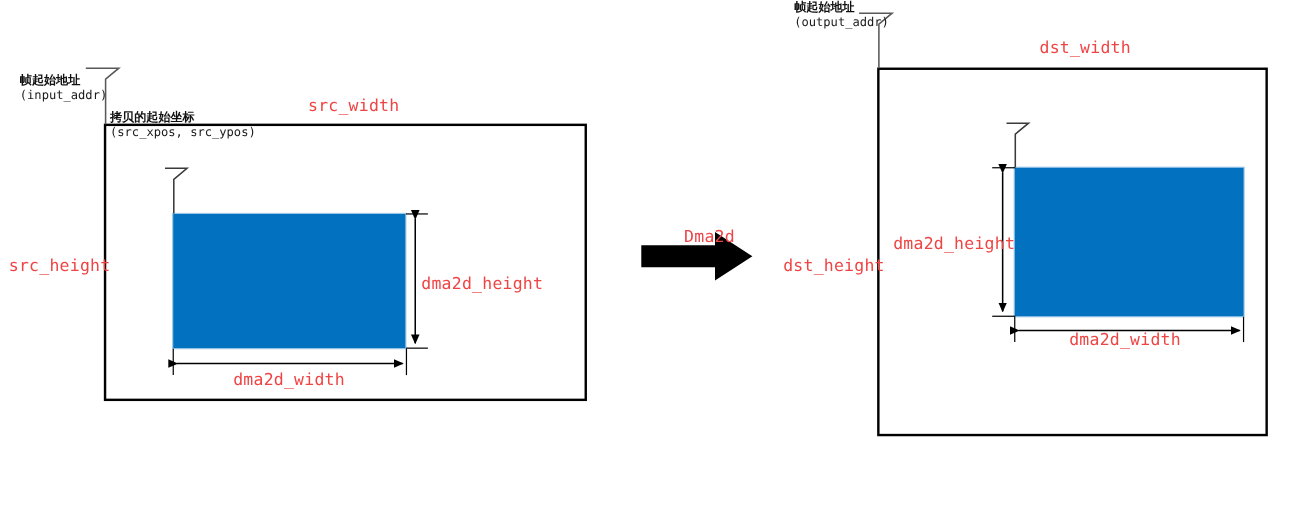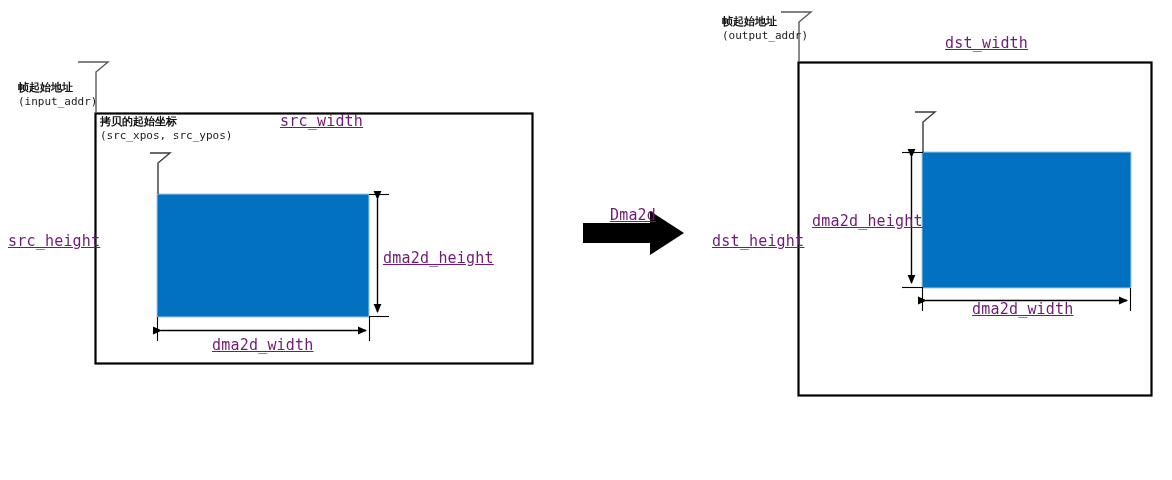--- a/index.html
+++ b/index.html
@@ -14,37 +14,36 @@
   #stage{position:relative;width:1172px;height:480px;}
   #vec{position:absolute;left:0;top:0;width:1172px;height:480px;}
 
   .lbl{position:absolute;white-space:nowrap;}
 
   
   .mono{
     font-family:"DejaVu Sans Mono","Liberation Mono",monospace;
     font-size:15px;
     letter-spacing:0.2px;
-    color:#701a75;
-    text-decoration:underline;
+    color:#ef4444;
   }
   .mono-sm{
     font-family:"DejaVu Sans Mono","Liberation Mono",monospace;
     font-size:11px;
     color:#1a1a1a;
   }
   
   .cjk{
     font-family:"DejaVu Sans","Liberation Sans",sans-serif;
     font-size:11px;
     font-weight:700;
     color:#111;
   }
   .callout{line-height:1.25;text-align:left;}
-  .callout .cjk{display:block;margin-top:15px;}
+  .callout .cjk{display:block;}
   .callout .mono-sm{display:block;}
   .center-both{text-align:center;}
 </style>
 </head>
 <body>
 
 <div id="stage">
 
   <svg id="vec" viewBox="0 0 1172 480">
     <defs>
@@ -114,26 +113,26 @@
   <div class="lbl callout" style="left:18px;top:66px;">
     <span class="cjk">帧起始地址</span>
     <span class="mono-sm">(input_addr)</span>
   </div>
 
   <div class="lbl callout" style="left:100px;top:100px;">
     <span class="cjk">拷贝的起始坐标</span>
     <span class="mono-sm">(src_xpos, src_ypos)</span>
   </div>
 
-  <div class="lbl mono" style="left:280px;top:87px;margin-top:25px;">src_width</div>
+  <div class="lbl mono" style="left:280px;top:87px;">src_width</div>
   <div class="lbl mono" style="left:8px;top:232px;">src_height</div>
   <div class="lbl mono" style="left:383px;top:249px;">dma2d_height</div>
   <div class="lbl mono" style="left:212px;top:336px;">dma2d_width</div>
 
-  <div class="lbl mono center-both" style="left: 543px; top: 206px; width: 180px; text-align: center;">Dma2d</div>
+  <div class="lbl mono center-both" style="left: 555px; top: 206px; width: 180px; text-align: center;">Dma2d</div>
 
   <div class="lbl callout" style="left:722px;top:0px;">
     <span class="cjk">帧起始地址</span>
     <span class="mono-sm">(output_addr)</span>
   </div>
 
   <div class="lbl callout center-both" style="left:810px;top:64px;width:230px;">
   </div>
 
   <div class="lbl mono" style="left:945px;top:34px;">dst_width</div>

